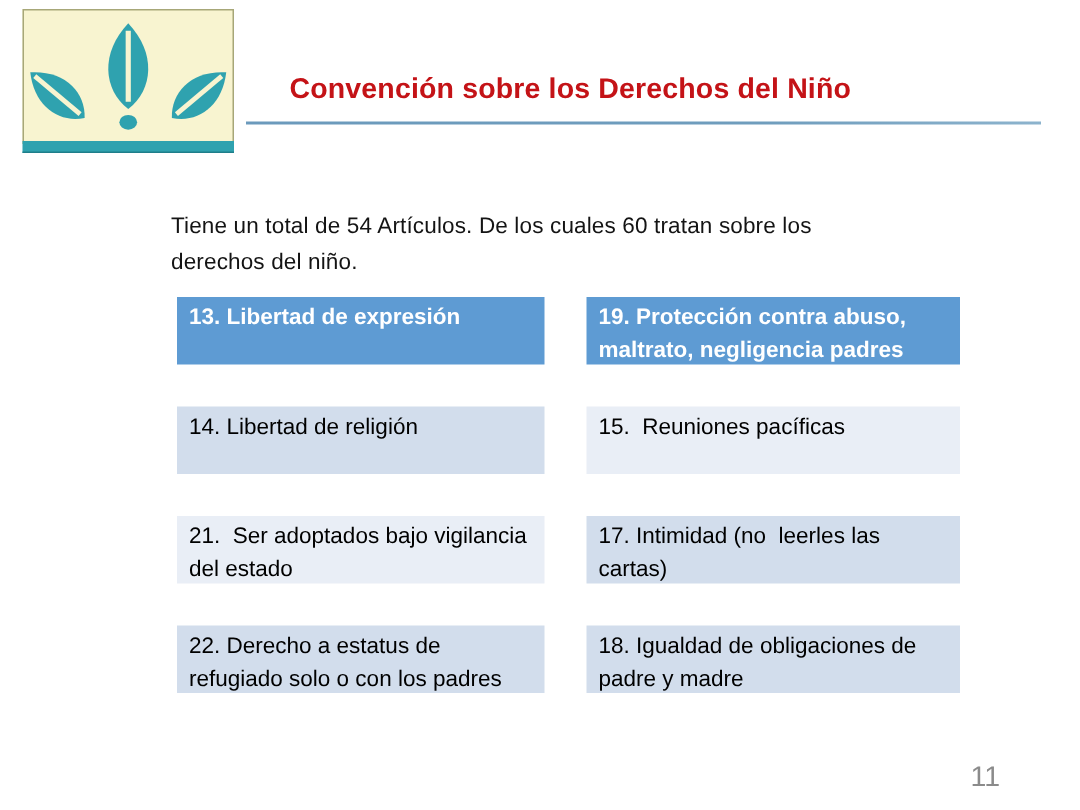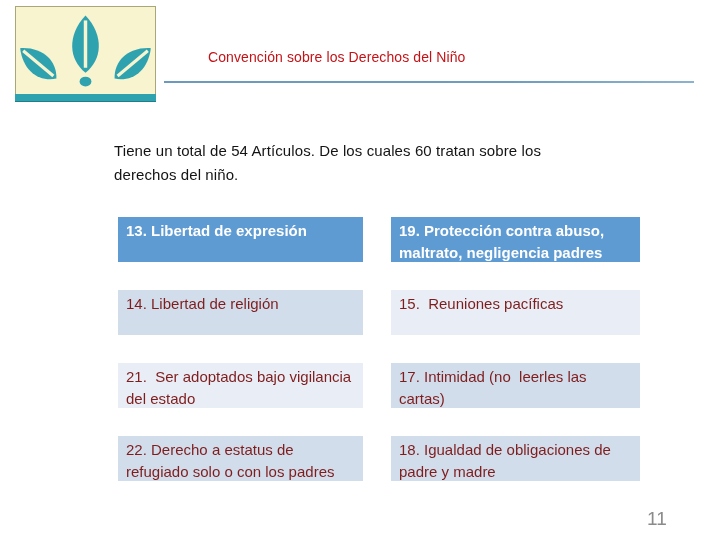--- a/index.html
+++ b/index.html
@@ -32,22 +32,22 @@
   }
   .logo-frame svg{display:block;width:100%;height:100%;}
   .logo-bottom-strip{
     position:absolute;left:-1px;right:-1px;bottom:-7px;
     height:7px;background:var(--logo-teal);
     border-bottom:1px solid #1e7e8a;
   }
 
   
   .slide-title{
-    position:absolute;left:208px;top:49px;
-    font-size:14px;font-weight:normal;
+    position:absolute;left:193px;top:49px;
+    font-size:19px;font-weight:bold;
     color:var(--title-red);
     letter-spacing:0.1px;
     white-space:nowrap;
   }
   .title-rule{
     position:absolute;left:164px;top:81px;
     width:530px;height:2px;
     background:linear-gradient(to right,#6b9abc 0%,#6f9dbd 65%,#8cb3cd 100%);
   }
 
@@ -55,31 +55,31 @@
   .intro-text{
     position:absolute;left:114px;top:139px;
     width:480px;
     font-size:15px;line-height:23.5px;
     color:#141414;
     letter-spacing:0.1px;
   }
 
   
   .articles-table{
-    position:absolute;left:118px;top:217px;
+    position:absolute;left:118px;top:198px;
     display:grid;
     grid-template-columns:245px 249px;
     grid-auto-rows:45px;
     column-gap:11px;row-gap:5px;gap:28px;
   }
   .cell{
     box-sizing:border-box;
     padding:3px 5px 0 8px;
     font-size:15px;line-height:21.5px;
-    color:#7f1d1d;
+    color:#000000;
     white-space:pre-wrap;
     overflow:hidden;
   }
   .cell.header{
     background:var(--table-header-blue);
     color:#ffffff;
     font-weight:bold;
   }
   .cell.band-a{background:var(--band-dark);}
   .cell.band-b{background:var(--band-light);}

